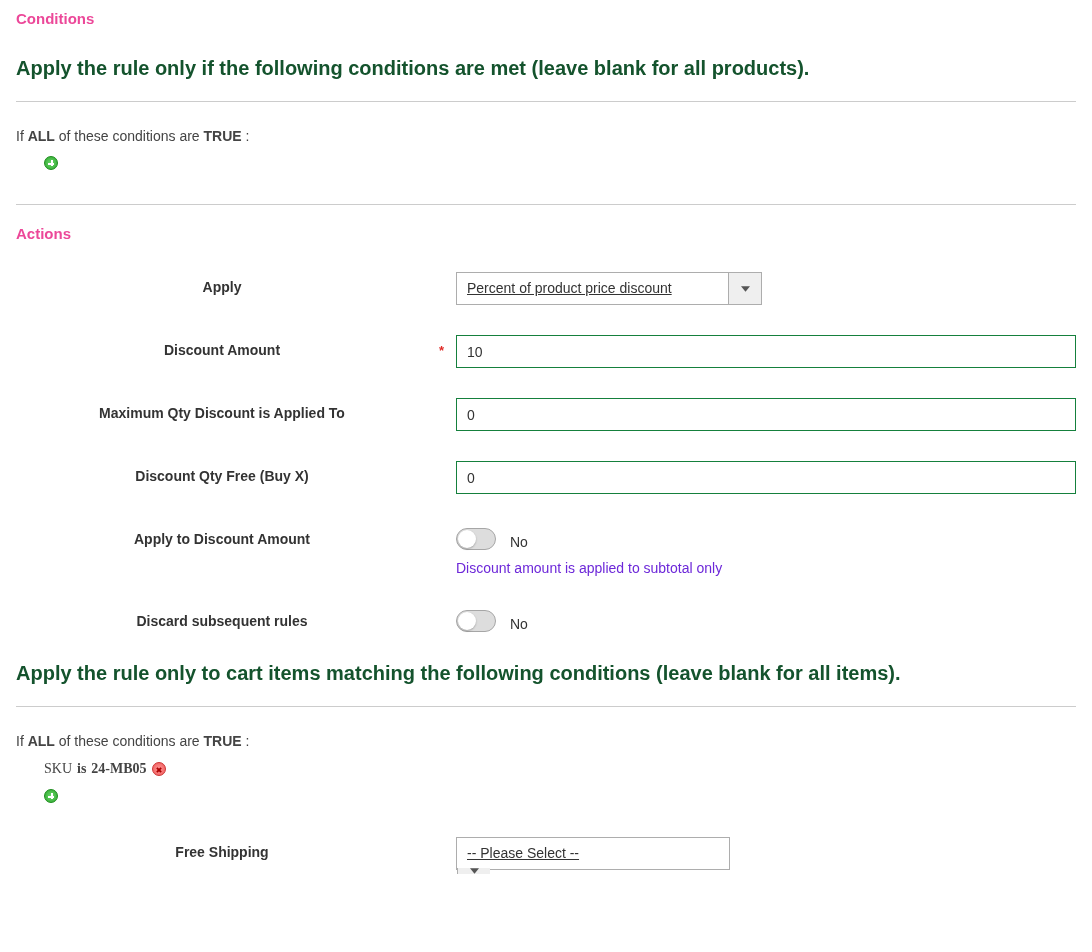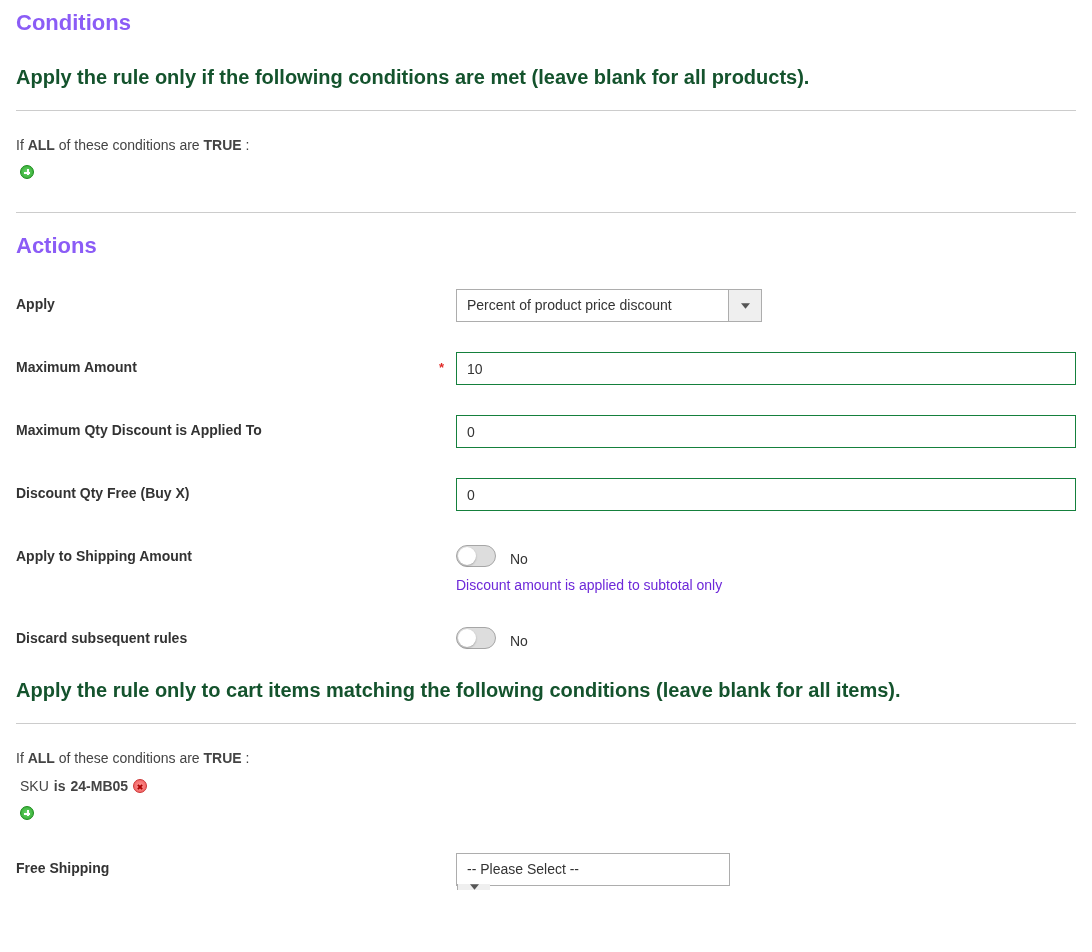--- a/index.html
+++ b/index.html
@@ -6,44 +6,44 @@
   body {
     margin: 0;
     padding: 0 16px;
     font-family: 'Helvetica Neue', Helvetica, Arial, sans-serif;
     font-size: 14px;
     color: #333;
     background: #fff;
     width: 1092px;
   }
   .section-title {
-    font-size: 22px;
+    font-size: 15px;
     font-weight: 600;
-    color: #8b5cf6;
+    color: #ec4899;
     margin: 10px 0 30px 0;
   }
   .fieldset-title {
     font-size: 20px;
     font-weight: 600;
     color: #14532d;
     border-bottom: 1px solid #ccc;
     padding-bottom: 21px;
     margin: 10px 0 18px 0;
   }
   .conditions-block {
     padding: 8px 0 30px 0;
     border-bottom: 1px solid #ccc;
     margin-bottom: 20px;
     font-size: 14px;
     color: #444;
   }
   .conditions-block.no-border { border-bottom: none; margin-bottom: 0; }
   .cond-line { margin-bottom: 12px; }
   .cond-word-strong { font-weight: 700; }
-  .cond-children { margin-left: 4px; }
+  .cond-children { margin-left: 28px; font-family: Liberation Serif, serif; }
   .cond-item { display: flex; align-items: center; gap: 5px; margin-bottom: 12px; font-size: 14px; }
   .add-btn {
     width: 14px; height: 14px; border-radius: 50%;
     border: 1px solid #1a8c1a;
     background: radial-gradient(circle, #6bd86b 0%, #2da52d 100%);
     position: relative; display: inline-block; cursor: pointer;
   }
   .add-btn::before, .add-btn::after {
     content:""; position:absolute; background:#fff;
   }
@@ -62,21 +62,21 @@
   .del-btn::before { transform: rotate(45deg); }
   .del-btn::after  { transform: rotate(-45deg); }
 
   .form-row {
     display: flex;
     align-items: flex-start;
     margin-bottom: 30px;
   }
   .form-label {
     width: 440px;
-    text-align: left;
+    text-align: center;
     padding-right: 28px;
     padding-top: 7px;
     font-weight: 600;
     font-size: 14px;
     color: #333;
     flex-shrink: 0;
     position: relative;
   }
   .form-label.required::after {
     content: "*";
@@ -92,20 +92,21 @@
     border: 1px solid #adadad;
     height: 33px;
     width: 306px;
     background: #fff;
   }
   .select-wrap .value {
     flex: 1;
     padding: 7px 10px;
     font-size: 14px;
     color: #333;
+    text-decoration: underline;
   }
   .select-wrap .arrow {
     width: 33px;
     border-left: 1px solid #adadad;
     background: #efefef;
     display: flex; align-items: center; justify-content: center;
   }
   .select-wrap .arrow svg { width: 9px; height: 6px; }
   input.text-input {
     width: 100%;
@@ -169,42 +170,42 @@
       <div class="arrow">
         <svg viewBox="0 0 10 6">
             <path d="M0 0 L5 6 L10 0 Z" fill="#555"></path>
           </svg>
       </div>
     </div>
   </div>
 </div>
 
 <div class="form-row">
-  <div class="form-label required">Maximum Amount</div>
+  <div class="form-label required">Discount Amount</div>
   <div class="form-field">
     <input class="text-input" type="text" value="10" style="">
   </div>
 </div>
 
 <div class="form-row">
   <div class="form-label">Maximum Qty Discount is Applied To</div>
   <div class="form-field">
     <input class="text-input" type="text" value="0" style="">
   </div>
 </div>
 
 <div class="form-row">
   <div class="form-label">Discount Qty Free (Buy X)</div>
   <div class="form-field">
     <input class="text-input" type="text" value="0" style="">
   </div>
 </div>
 
 <div class="form-row">
-  <div class="form-label">Apply to Shipping Amount</div>
+  <div class="form-label">Apply to Discount Amount</div>
   <div class="form-field">
     <div class="toggle-row">
       <div class="toggle">
           <div class="knob"></div>
         </div>
       <span class="toggle-label">No</span>
     </div>
     <div class="help-text">Discount amount is applied to subtotal only</div>
   </div>
 </div>

